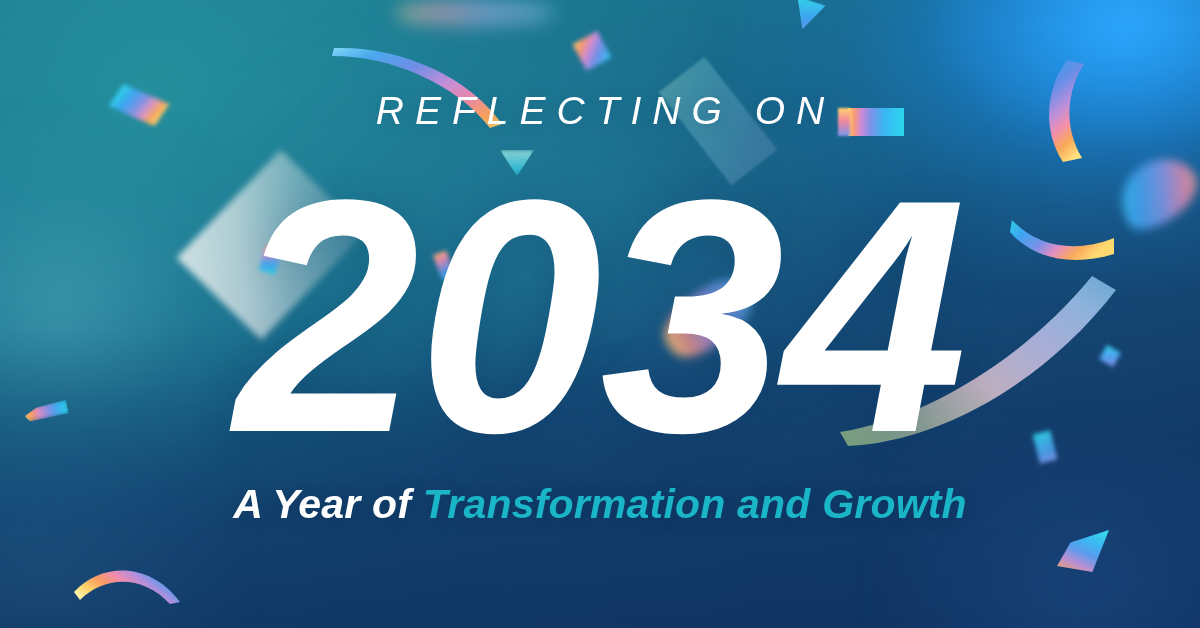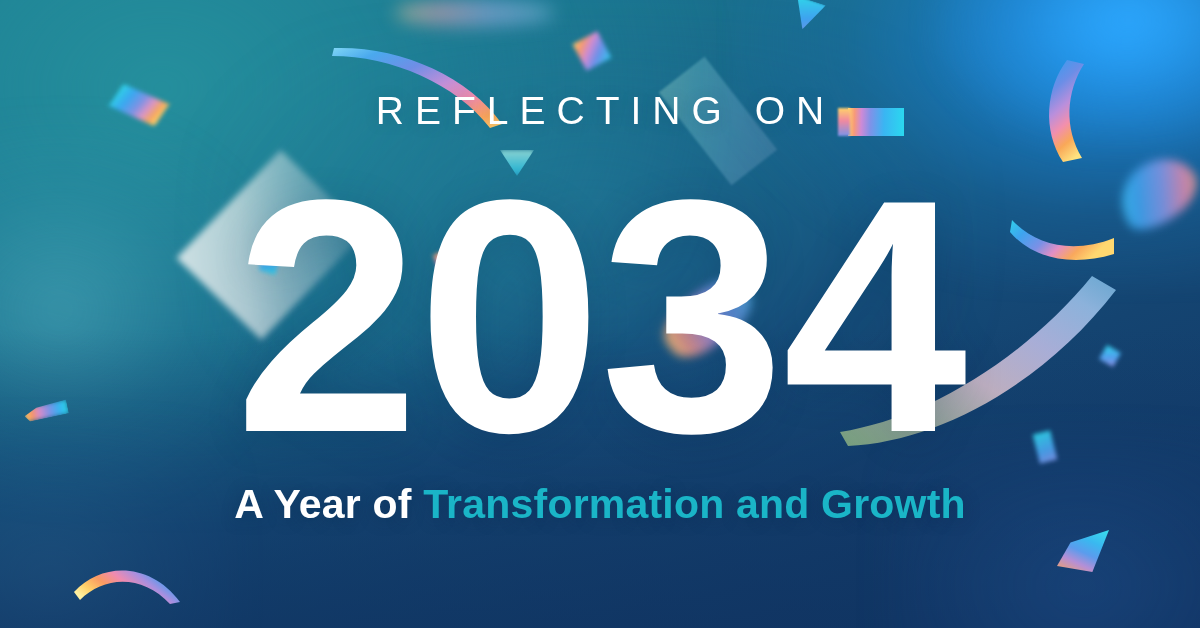--- a/index.html
+++ b/index.html
@@ -5,20 +5,21 @@
 <style>
   html,body{margin:0;padding:0;}
   body{
     width:1200px;height:628px;overflow:hidden;
     font-family:"Liberation Sans","DejaVu Sans",sans-serif;
     background:#0f3463;
   }
   .stage{
     position:relative;width:1200px;height:628px;overflow:hidden;
     background:#14532d;
+    font-style:italic;
   }
   
   .bg-base{
     position:absolute;inset:0;
     background:linear-gradient(160deg,
       #1d7f93 0%,
       #1c7a93 14%,
       #1a6f8d 26%,
       #176286 38%,
       #15567f 48%,

